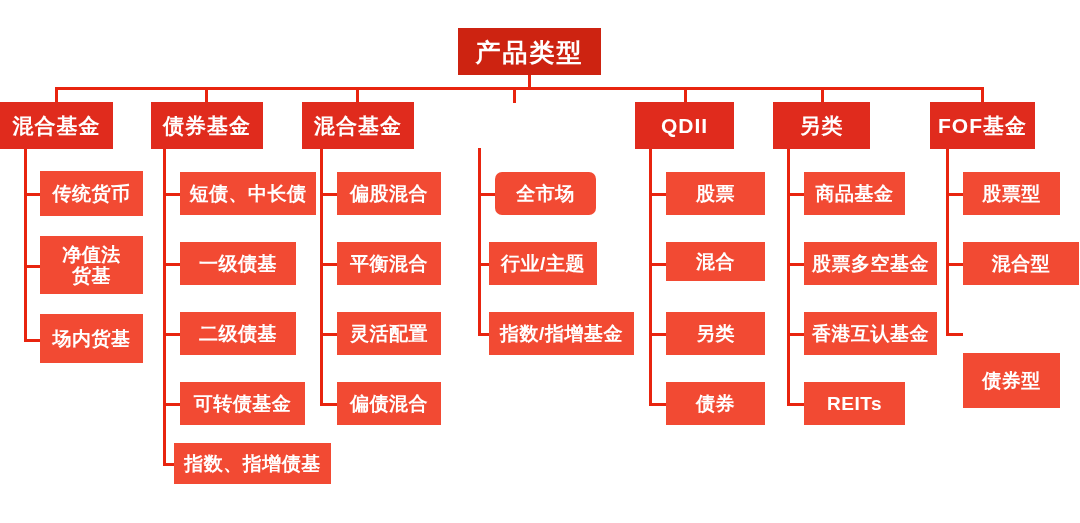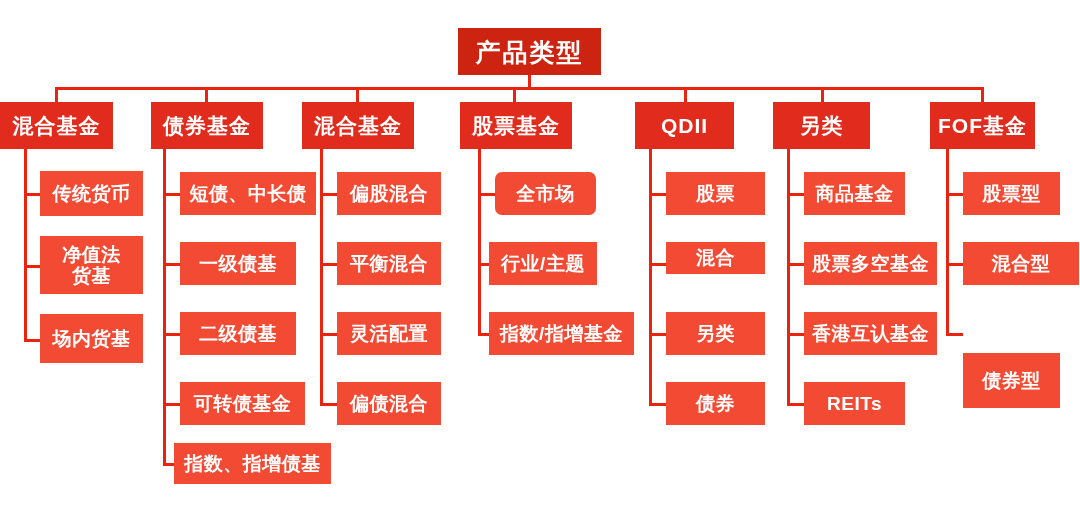--- a/index.html
+++ b/index.html
@@ -101,21 +101,20 @@
   <div class="conn v" style="left:946px;top:148px;height:188px;"></div>
   <div class="conn h" style="left:946px;top:193px;width:17px;"></div>
   <div class="conn h" style="left:946px;top:263px;width:17px;"></div>
   <div class="conn h" style="left:946px;top:333px;width:17px;"></div>
 
   <div class="node root" style="left:458px;top:28px;width:143px;height:47px;">产品类型</div>
 
   <div class="node lvl2" style="left:0px;top:102px;width:113px;height:47px;">混合基金</div>
   <div class="node lvl2" style="left:151px;top:102px;width:112px;height:47px;">债券基金</div>
   <div class="node lvl2" style="left:302px;top:102px;width:112px;height:47px;">混合基金</div>
-  <div class="node lvl2" style="left:460px;top:102px;width:112px;height:47px;">股票基金</div>
   <div class="node lvl2" style="left:635px;top:102px;width:99px;height:47px;">QDII</div>
   <div class="node lvl2" style="left:773px;top:102px;width:97px;height:47px;">另类</div>
   <div class="node lvl2" style="left:930px;top:102px;width:105px;height:47px;">FOF基金</div>
 
   <div class="node lvl3" style="left:40px;top:171px;width:103px;height:45px;">传统货币</div>
   <div class="node lvl3" style="left:40px;top:236px;width:103px;height:58px;">净值法
 货基</div>
   <div class="node lvl3" style="left:40px;top:314px;width:103px;height:49px;">场内货基</div>
 
   <div class="node lvl3" style="left:180px;top:172px;width:136px;height:43px;">短债、中长债</div>
@@ -127,21 +126,21 @@
   <div class="node lvl3" style="left:337px;top:172px;width:104px;height:43px;">偏股混合</div>
   <div class="node lvl3" style="left:337px;top:242px;width:104px;height:43px;">平衡混合</div>
   <div class="node lvl3" style="left:337px;top:312px;width:104px;height:43px;">灵活配置</div>
   <div class="node lvl3" style="left:337px;top:382px;width:104px;height:43px;">偏债混合</div>
 
   <div class="node lvl3" style="left:495px;top:172px;width:101px;height:43px;border-radius:7px;">全市场</div>
   <div class="node lvl3" style="left:489px;top:242px;width:108px;height:43px;">行业/主题</div>
   <div class="node lvl3" style="left:489px;top:312px;width:145px;height:43px;">指数/指增基金</div>
 
   <div class="node lvl3" style="left:666px;top:172px;width:99px;height:43px;">股票</div>
-  <div class="node lvl3" style="left:666px;top:242px;width:99px;height:32px;">混合</div>
+  <div class="node lvl3" style="left:666px;top:242px;width:99px;height:39px;">混合</div>
   <div class="node lvl3" style="left:666px;top:312px;width:99px;height:43px;">另类</div>
   <div class="node lvl3" style="left:666px;top:382px;width:99px;height:43px;">债券</div>
 
   <div class="node lvl3" style="left:804px;top:172px;width:101px;height:43px;">商品基金</div>
   <div class="node lvl3" style="left:804px;top:242px;width:133px;height:43px;">股票多空基金</div>
   <div class="node lvl3" style="left:804px;top:312px;width:133px;height:43px;">香港互认基金</div>
   <div class="node lvl3" style="left:804px;top:382px;width:101px;height:43px;">REITs</div>
 
   <div class="node lvl3" style="left:963px;top:172px;width:97px;height:43px;">股票型</div>
   <div class="node lvl3" style="left:963px;top:242px;width:116px;height:43px;">混合型</div>

